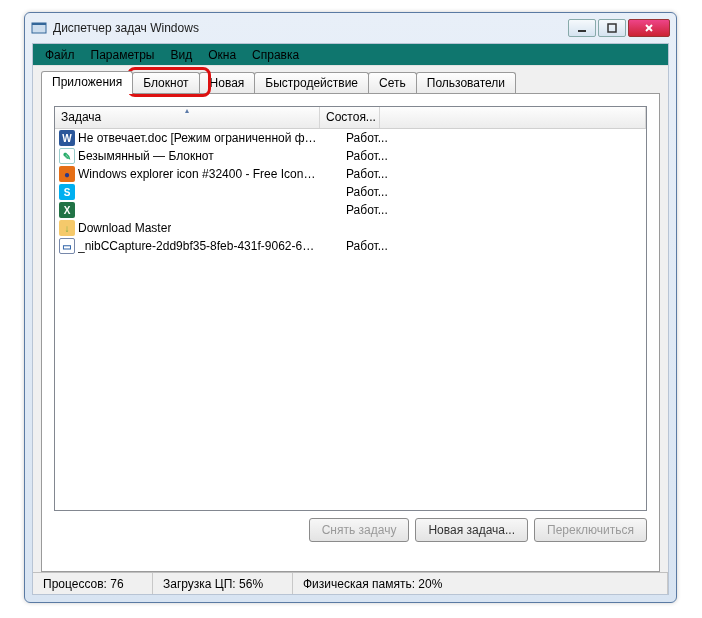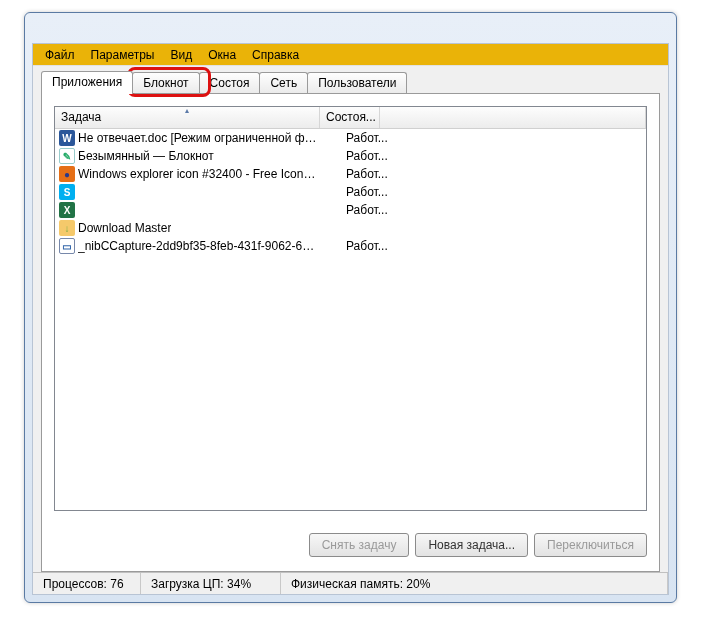--- a/index.html
+++ b/index.html
@@ -6,66 +6,94 @@
 body { background: #fff; width: 702px; height: 618px; position: relative; }
 .outer { position: absolute; left: 24px; top: 12px; width: 653px; height: 591px; border: 1px solid #5a7aa3; border-radius: 6px; background: linear-gradient(#e8eff8,#d8e4f2); box-shadow: 0 0 4px rgba(0,0,0,.2); }
 .titlebar { height: 30px; display: flex; align-items: center; padding: 0 6px; }
 .titlebar .icon { width: 16px; height: 16px; margin-right: 6px; }
 .titlebar .title { color: #1a1a1a; flex: 1; }
 .winbtns { display: flex; gap: 0; }
 .winbtn { width: 28px; height: 18px; border: 1px solid #8aa; border-radius: 2px; margin-left: 2px; display: flex; align-items: center; justify-content: center; background: linear-gradient(#f5f9fc,#d5e3f0); cursor: default; }
 .winbtn.close { width: 42px; background: linear-gradient(#e48, #c23); border-color: #933; color:#fff; font-weight:bold; }
 .winbtn svg { width: 10px; height: 10px; }
 .client { position: absolute; left: 7px; right: 7px; top: 30px; bottom: 7px; background: #f0f0f0; border: 1px solid #b8c4d4; }
-.menubar { height: 22px; display: flex; align-items: center; padding: 0 4px; background: #eab308; border-bottom: 1px solid #e2e2e2; }
+.menubar { height: 22px; display: flex; align-items: center; padding: 0 4px; background: #0f766e; border-bottom: 1px solid #e2e2e2; }
 .menubar span { padding: 2px 8px; cursor: default; }
 .tabstrip { position: relative; margin: 6px 8px 0 8px; height: 22px; display: flex; border-bottom: 0; }
 .tab { padding: 3px 10px; border: 1px solid #9a9a9a; border-bottom: none; background: linear-gradient(#fefefe,#eaeaea); margin-right: -1px; border-top-left-radius: 3px; border-top-right-radius: 3px; cursor: default; position: relative; }
 .tab.active { background: #fff; z-index: 2; padding-bottom: 4px; margin-top: -1px; }
 .highlight { position: absolute; border: 3px solid #d11; border-radius: 8px; pointer-events: none; }
 .tabpage { position: absolute; left: 8px; right: 8px; top: 27px; bottom: 0; border: 1px solid #9a9a9a; background: #fff; margin-top: 0; }
 .inner { position: absolute; left: 12px; right: 12px; top: 12px; bottom: 60px; }
 .listview { width: 100%; height: 100%; border: 1px solid #828790; background: #fff; overflow: hidden; }
 .headerrow { display: flex; height: 22px; background: linear-gradient(#fdfdfd,#ececec); border-bottom: 1px solid #d0d0d0; }
 .headerrow .col { padding: 3px 6px; border-right: 1px solid #d6d6d6; position: relative; }
 .col1 { width: 265px; } .col2 { width: 60px; } .colrest { flex: 1; }
 .sortarrow { position: absolute; left: 50%; top: -1px; transform: translateX(-50%); font-size: 8px; color: #5b7aa8; }
 .rows { }
 .row { display: flex; height: 18px; align-items: center; }
 .row .c1 { width: 265px; padding-left: 4px; display: flex; align-items: center; white-space: nowrap; overflow: hidden; text-overflow: ellipsis; }
 .row .c2 { width: 60px; padding-left: 6px; margin-left: 20px; }
 .appicon { width: 16px; height: 16px; margin-right: 3px; flex-shrink: 0; display: inline-flex; align-items: center; justify-content: center; border-radius: 2px; font-size: 10px; font-weight: bold; }
 .txt { white-space: nowrap; overflow: hidden; text-overflow: ellipsis; }
-.btnrow { position: absolute; right: 12px; bottom: 14px; display: flex; gap: 6px; }
+.btnrow { position: absolute; right: 12px; bottom: 29px; display: flex; gap: 6px; }
 .btn { min-width: 100px; height: 24px; padding: 0 12px; border: 1px solid #8b8b8b; border-radius: 3px; background: linear-gradient(#f7f7f7,#e3e3e3); color: #333; cursor: default; }
 .btn:disabled { color: #9a9a9a; }
 .statusbar { position: absolute; left: 0; right: 0; bottom: 0; height: 22px; border-top: 1px solid #c0c0c0; display: flex; align-items: center; background: #f0f0f0; }
 .statusbar .cell { padding: 0 10px; border-right: 1px solid #c8c8c8; height: 100%; display: flex; align-items: center; }
-.statusbar .cell:first-child { width: 108px; }
+.statusbar .cell:first-child { width: 120px; }
 .statusbar .cell:nth-child(2) { width: 140px; }
 </style>
 </head>
 <body>
 
 <div class="outer">
+  <div class="titlebar">
+    <span class="icon">
+      <svg viewBox="0 0 16 16">
+          <rect x="1" y="3" width="14" height="10" fill="#cde" stroke="#369"></rect>
+          <rect x="1" y="3" width="14" height="2" fill="#369"></rect>
+        </svg>
+    </span>
+    <span class="title">Диспетчер задач Windows</span>
+    <div class="winbtns">
+      <div class="winbtn">
+          <svg viewBox="0 0 10 10">
+            <line x1="1" y1="8" x2="9" y2="8" stroke="#333" stroke-width="2"></line>
+          </svg>
+        </div>
+      <div class="winbtn">
+          <svg viewBox="0 0 10 10">
+            <rect x="1" y="1" width="8" height="8" fill="none" stroke="#333" stroke-width="1.5"></rect>
+          </svg>
+        </div>
+      <div class="winbtn close">
+          <svg viewBox="0 0 10 10">
+            <line x1="2" y1="2" x2="8" y2="8" stroke="#fff" stroke-width="2"></line>
+            <line x1="8" y1="2" x2="2" y2="8" stroke="#fff" stroke-width="2"></line>
+          </svg>
+        </div>
+    </div>
+  </div>
 
   <div class="client">
     <div class="menubar">
       <span>Файл</span>
       <span>Параметры</span>
       <span>Вид</span>
       <span>Окна</span>
       <span>Справка</span>
     </div>
 
     <div style="position:absolute; left:0; right:0; top:22px; bottom:22px;">
       <div class="tabstrip">
         <div class="tab active">Приложения</div>
         <div class="tab" id="tab-proc">Блокнот</div>
-        <div class="tab">Состоя</div>
+        <div class="tab">Новая</div>
+        <div class="tab">Быстродействие</div>
         <div class="tab">Сеть</div>
         <div class="tab">Пользователи</div>
       </div>
 
       <div class="tabpage">
         <div class="inner">
           <div class="listview">
             <div class="headerrow">
               <div class="col col1">
                 <span class="sortarrow">▴</span>
@@ -128,19 +156,19 @@
         <div class="btnrow">
           <button class="btn" disabled="">Снять задачу</button>
           <button class="btn">Новая задача...</button>
           <button class="btn" disabled="">Переключиться</button>
         </div>
       </div>
     </div>
 
     <div class="statusbar">
       <div class="cell">Процессов: 76</div>
-      <div class="cell">Загрузка ЦП: 34%</div>
+      <div class="cell">Загрузка ЦП: 56%</div>
       <div class="cell" style="flex:1">Физическая память: 20%</div>
     </div>
   </div>
 </div>
 
 <div class="highlight" id="hl" style="left: 127.219px; top: 67px; width: 84.0156px; height: 30px;"></div>
 
 </body></html>

